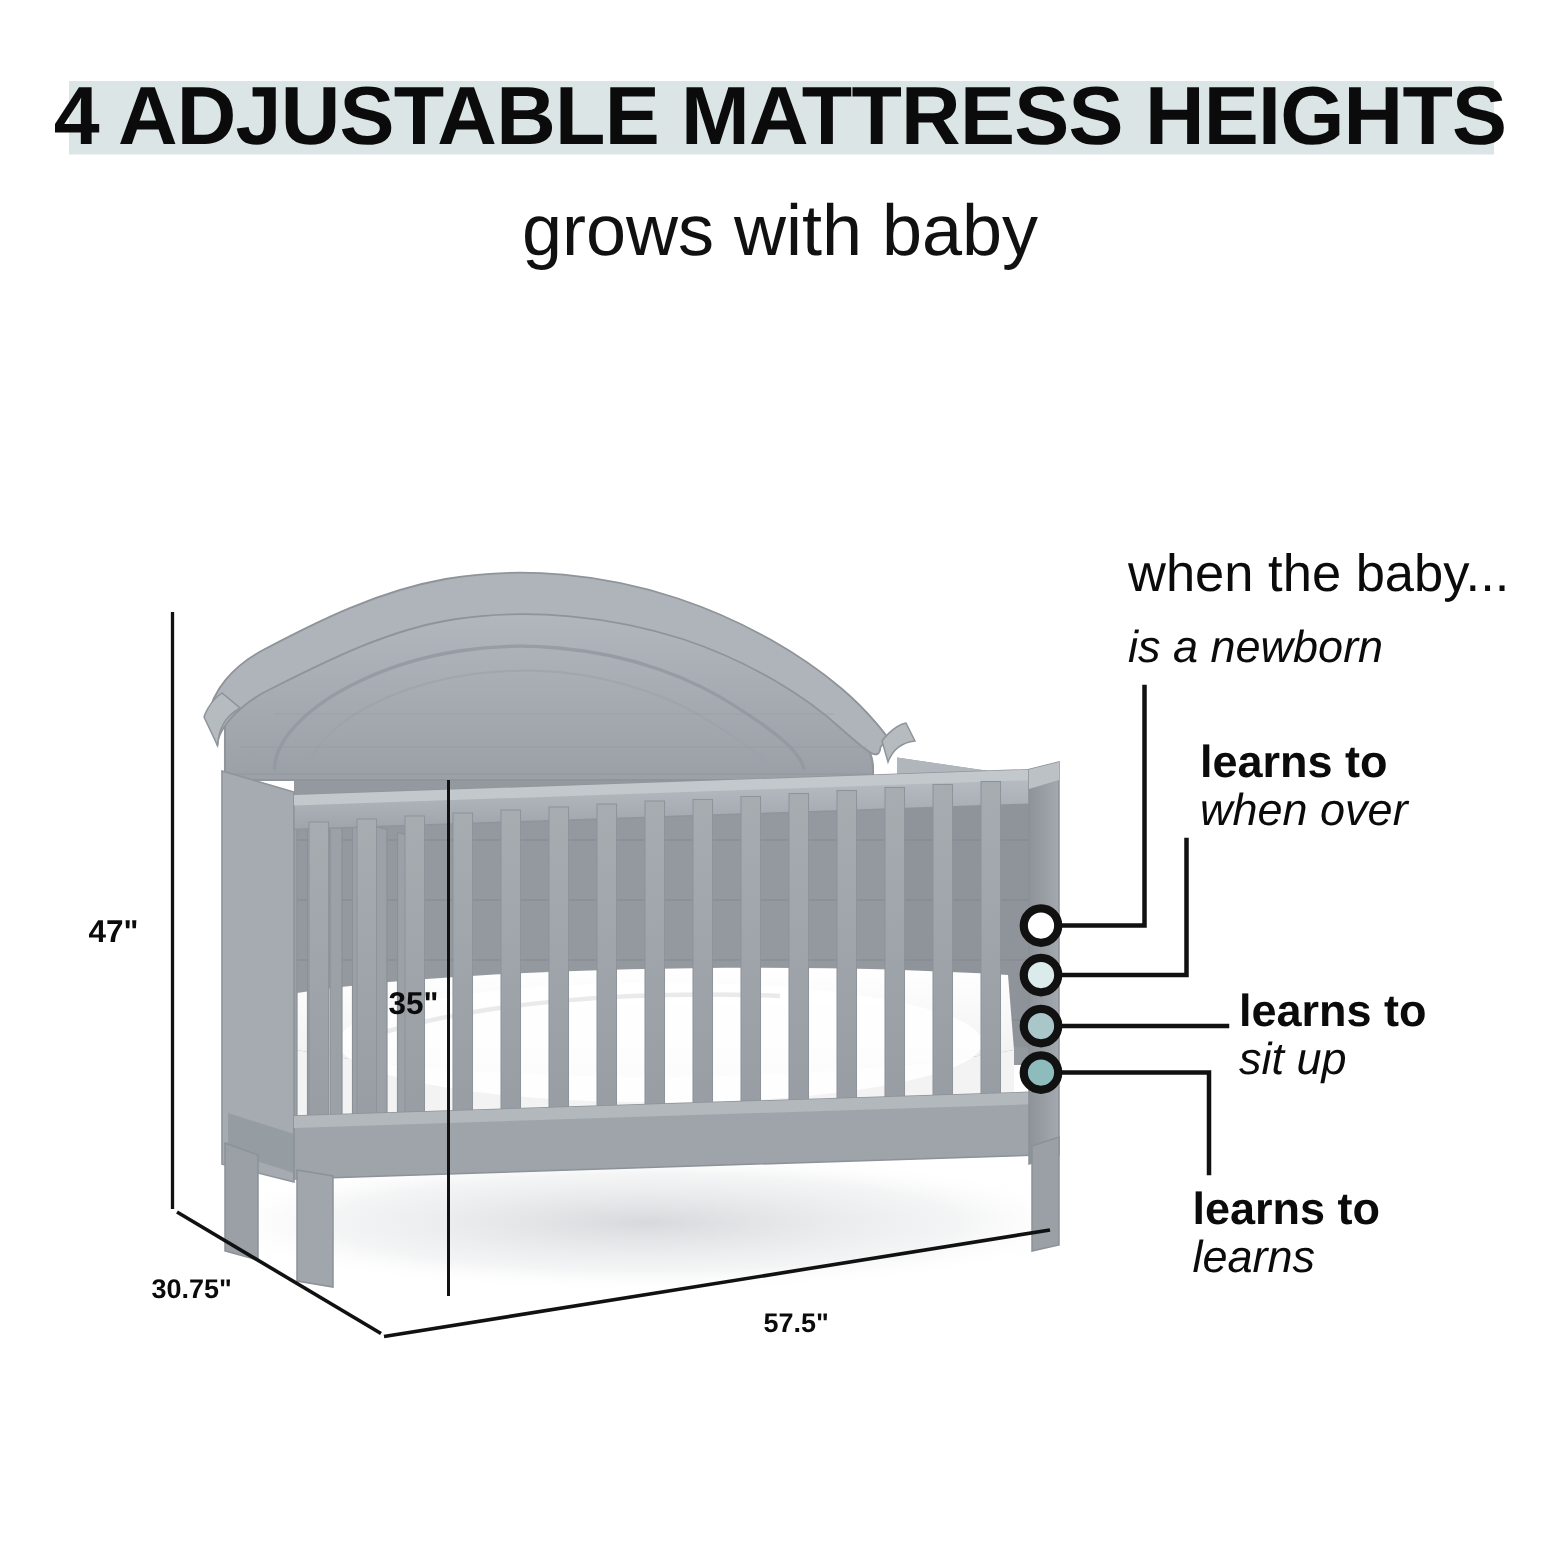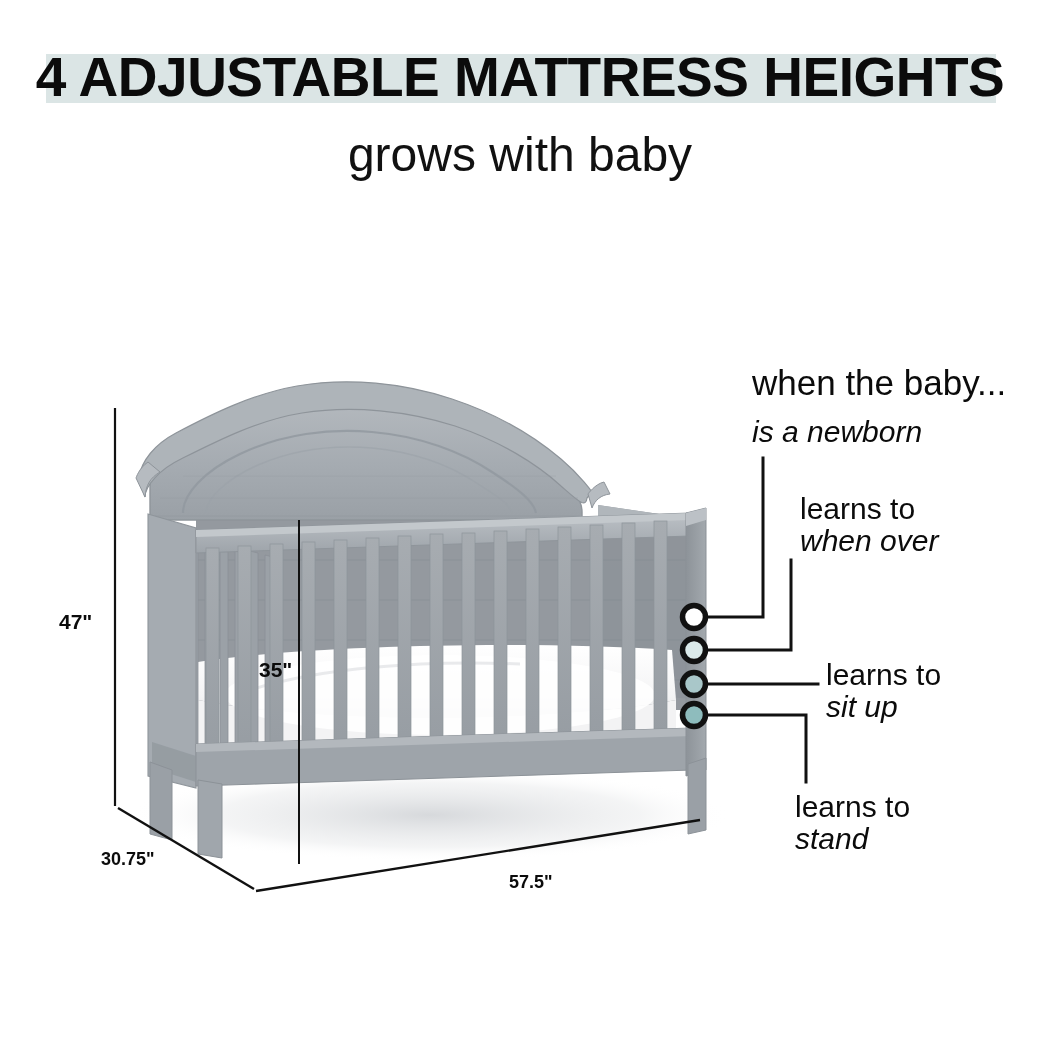--- a/index.html
+++ b/index.html
@@ -63,21 +63,21 @@
 
   
   .anno {
     position: absolute;
     color: #0b0b0b;
     white-space: nowrap;
     line-height: 1.08;
   }
   .anno .lead {
     display: block;
-    font-weight: 400;
+    font-weight: 700;
   }
   .anno .emph {
     display: block;
     font-style: italic;
     font-weight: 400;
   }
 
   #anno-heading {
     left: 752px;
     top: 364px;
@@ -348,16 +348,16 @@
     <span class="emph">when over</span>
   </div>
 
   <div class="anno" id="anno-situp">
     <span class="lead">learns to</span>
     <span class="emph">sit up</span>
   </div>
 
   <div class="anno" id="anno-stand">
     <span class="lead">learns to</span>
-    <span class="emph">stand</span>
+    <span class="emph">learns</span>
   </div>
 
 </div>
 
 </body></html>

